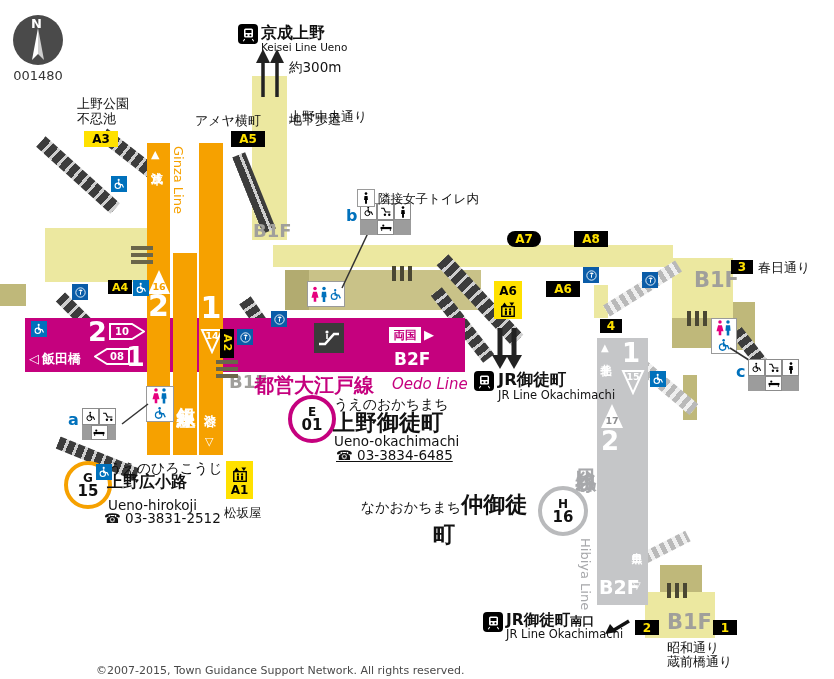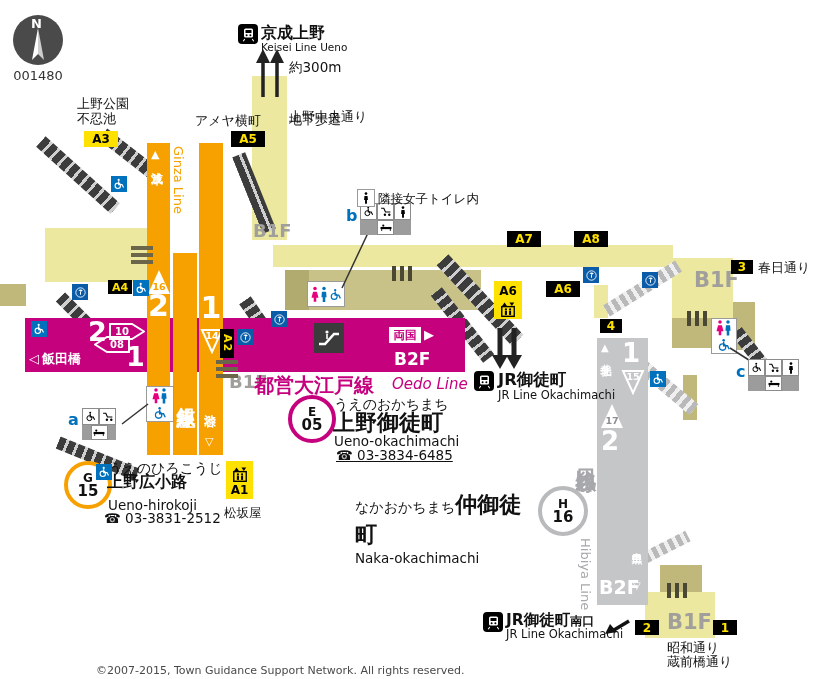--- a/index.html
+++ b/index.html
@@ -185,21 +185,21 @@
 
   <div class="wt" style="left:29px;top:352px;font-size:13px;">◁</div>
   <div class="wt" style="left:42px;top:352px;font-size:13px;">飯田橋</div>
   <div class="wt" style="left:88px;top:318px;font-size:27px;">2</div>
   <div class="tri" style="left:109px;top:323px;width:36px;height:17px;">
     <svg width="36" height="17" viewBox="0 0 36 17">
         <polygon points="1,1 23,1 35,8.5 23,16 1,16" fill="none" stroke="#fff" stroke-width="2"></polygon>
       </svg>
     <span style="position:absolute;left:2px;top:3px;width:22px;text-align:center;color:#fff;font-size:10px;font-weight:bold;">10</span>
   </div>
-  <div class="tri" style="left:94px;top:336px;width:36px;height:20px;">
+  <div class="tri" style="left:94px;top:348px;width:36px;height:20px;">
     <svg width="36" height="17" viewBox="0 0 36 17">
         <polygon points="35,1 13,1 1,8.5 13,16 35,16" fill="none" stroke="#fff" stroke-width="2"></polygon>
       </svg>
     <span style="position:absolute;right:2px;top:3px;width:22px;text-align:center;color:#fff;font-size:10px;font-weight:bold;">08</span>
   </div>
   <div class="wt" style="left:126px;top:343px;font-size:27px;">1</div>
   <div class="abs" style="left:389px;top:327px;width:32px;height:16px;background:#fff;display:flex;align-items:center;justify-content:center;color:#c5017e;font-size:11.5px;font-weight:bold;">両国</div>
   <div class="wt" style="left:424px;top:328px;font-size:13px;">▶</div>
   <div class="wt" style="left:394px;top:351px;font-size:17px;">B2F</div>
   <div class="abs" style="left:314px;top:323px;width:30px;height:30px;background:#3b3b3b;display:flex;align-items:center;justify-content:center;">
@@ -207,21 +207,21 @@
         <path d="M2 15h6l9-10h5" stroke="#fff" stroke-width="2.6" fill="none"></path>
         <circle cx="10" cy="3" r="1.6" fill="#fff"></circle>
         <path d="M10 5v5" stroke="#fff" stroke-width="1.6"></path>
       </svg>
   </div>
 
   <div class="abs" style="left:254px;top:372px;font-size:20px;font-weight:bold;color:#c5017e;">都営大江戸線</div>
   <div class="abs" style="left:392px;top:375px;font-size:15px;color:#c5017e;font-style:italic;">Oedo Line</div>
   <div class="sta" style="left:288px;top:395px;width:40px;height:40px;border:4px solid #c5017e;">
     <span class="l">E</span>
-    <span class="n">05</span>
+    <span class="n">01</span>
   </div>
   <div class="abs" style="left:334px;top:396px;font-size:14px;">うえのおかちまち</div>
   <div class="abs" style="left:333px;top:408px;font-size:22px;font-weight:bold;">上野御徒町</div>
   <div class="abs" style="left:334px;top:433px;font-size:13.5px;">Ueno-okachimachi</div>
   <div class="abs tel" style="left:336px;top:447px;font-size:13.5px;text-decoration:underline;">☎ 03-3834-6485</div>
 
   <div class="sta" style="left:64px;top:461px;width:40px;height:40px;border:4px solid #f6a100;">
     <span class="l">G</span>
     <span class="n">15</span>
   </div>
@@ -242,21 +242,21 @@
       </svg>
     <span>A1</span>
   </div>
   <div class="abs" style="left:224px;top:505px;font-size:12.5px;">松坂屋</div>
 
   <div class="badge black" style="left:108px;top:280px;width:24px;height:14px;font-size:11px;">A4</div>
   <div class="badge black" style="left:220px;top:329px;width:14px;height:29px;font-size:11px;">
     <span class="vjp" style="text-orientation:sideways;writing-mode:vertical-rl;">A2</span>
   </div>
 
-  <div class="badge black" style="left:507px;top:231px;width:34px;height:16px;">A7</div>
+  <div class="badge black" style="left:507px;top:231px;width:34px;height:16px;border-radius:8px;">A7</div>
   <div class="badge black" style="left:574px;top:231px;width:34px;height:16px;">A8</div>
 
   <div class="elev" style="left:494px;top:281px;width:28px;height:38px;">
     <span>A6</span>
     <svg width="18" height="18" viewBox="0 0 22 26">
         <polygon points="6,5 2.5,10 9.5,10" fill="#000"></polygon>
         <polygon points="13,5 20,5 16.5,10" fill="#000"></polygon>
         <rect x="2" y="11" width="18" height="14" fill="none" stroke="#000" stroke-width="2"></rect>
         <circle cx="8" cy="15" r="1.6" fill="#000"></circle>
         <rect x="6.5" y="17" width="3" height="6" fill="#000"></rect>
@@ -300,23 +300,22 @@
       </svg>
     <span style="position:absolute;left:0;width:24px;text-align:center;top:12px;color:#8e8f91;font-size:9.5px;font-weight:bold;">17</span>
   </div>
   <div class="wt" style="left:601px;top:428px;font-size:26px;">2</div>
   <div class="wt vjp" style="left:632px;top:544px;font-size:10.5px;">中目黒</div>
   <div class="wt" style="left:633px;top:581px;font-size:10px;">▽</div>
   <div class="wt" style="left:599px;top:578px;font-size:19px;">B2F</div>
   <div class="vjp" style="position:absolute;left:572px;top:452px;color:#a7a8ab;font-size:21px;font-weight:bold;">日比谷線</div>
   <div class="ven" style="position:absolute;left:578px;top:538px;color:#a7a8ab;font-size:13px;">Hibiya Line</div>
 
-  <div class="abs" style="left:355px;top:490px;width:178px;text-align:left;">
+  <div class="abs" style="left:355px;top:490px;width:178px;text-align:center;">
     <span style="font-size:14px;">なかおかちまち</span><span style="font-size:22px;font-weight:bold;">仲御徒町</span>
-    <div style="font-size:13.5px;">Naka-okachimachi</div>
   </div>
   <div class="sta" style="left:538px;top:486px;width:42px;height:42px;border:4px solid #b9babc;">
     <span class="l">H</span>
     <span class="n">16</span>
   </div>
 
   <div class="badge black" style="left:731px;top:260px;width:22px;height:14px;">3</div>
   <div class="abs" style="left:758px;top:259px;font-size:13px;">春日通り</div>
   <div class="badge black" style="left:600px;top:319px;width:22px;height:14px;">4</div>
 

